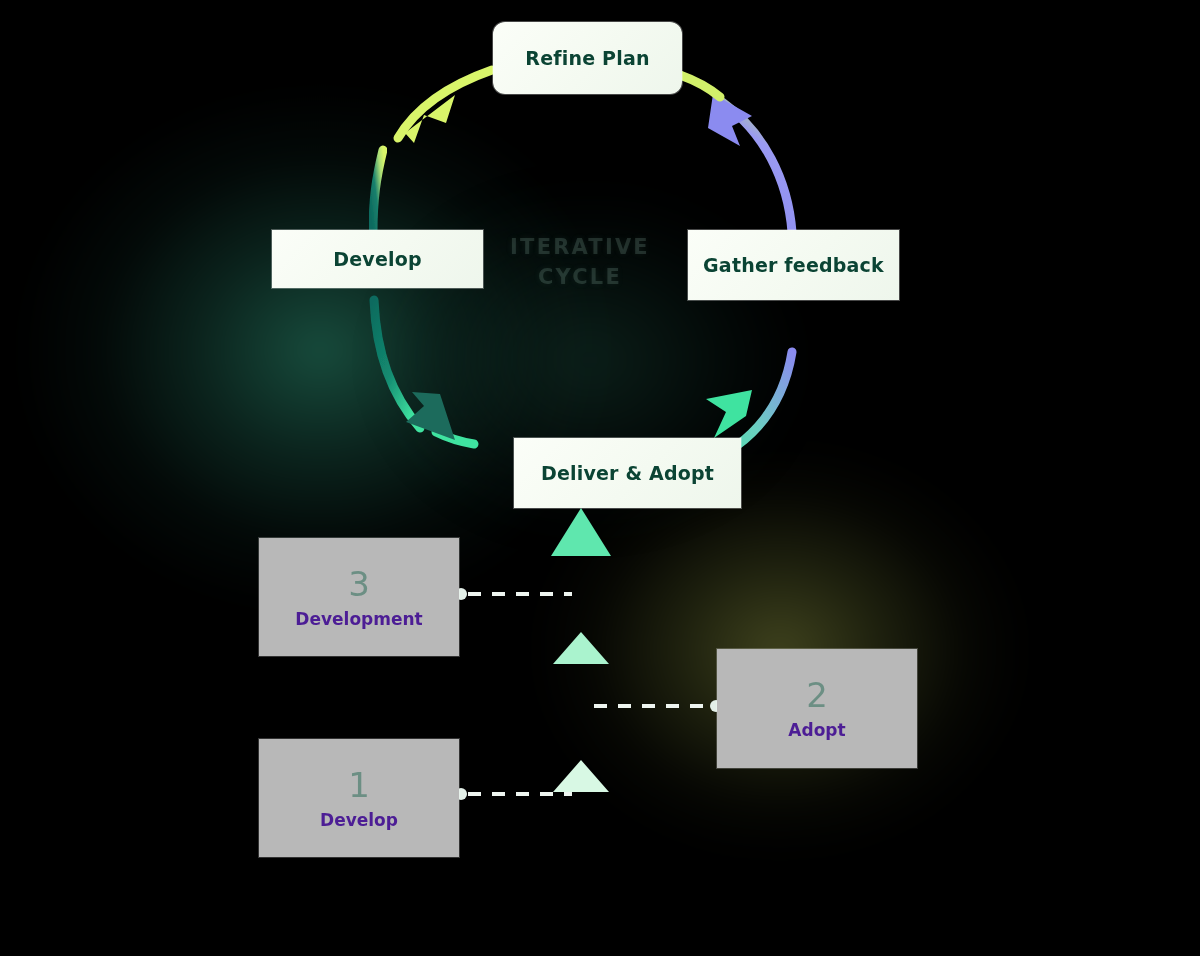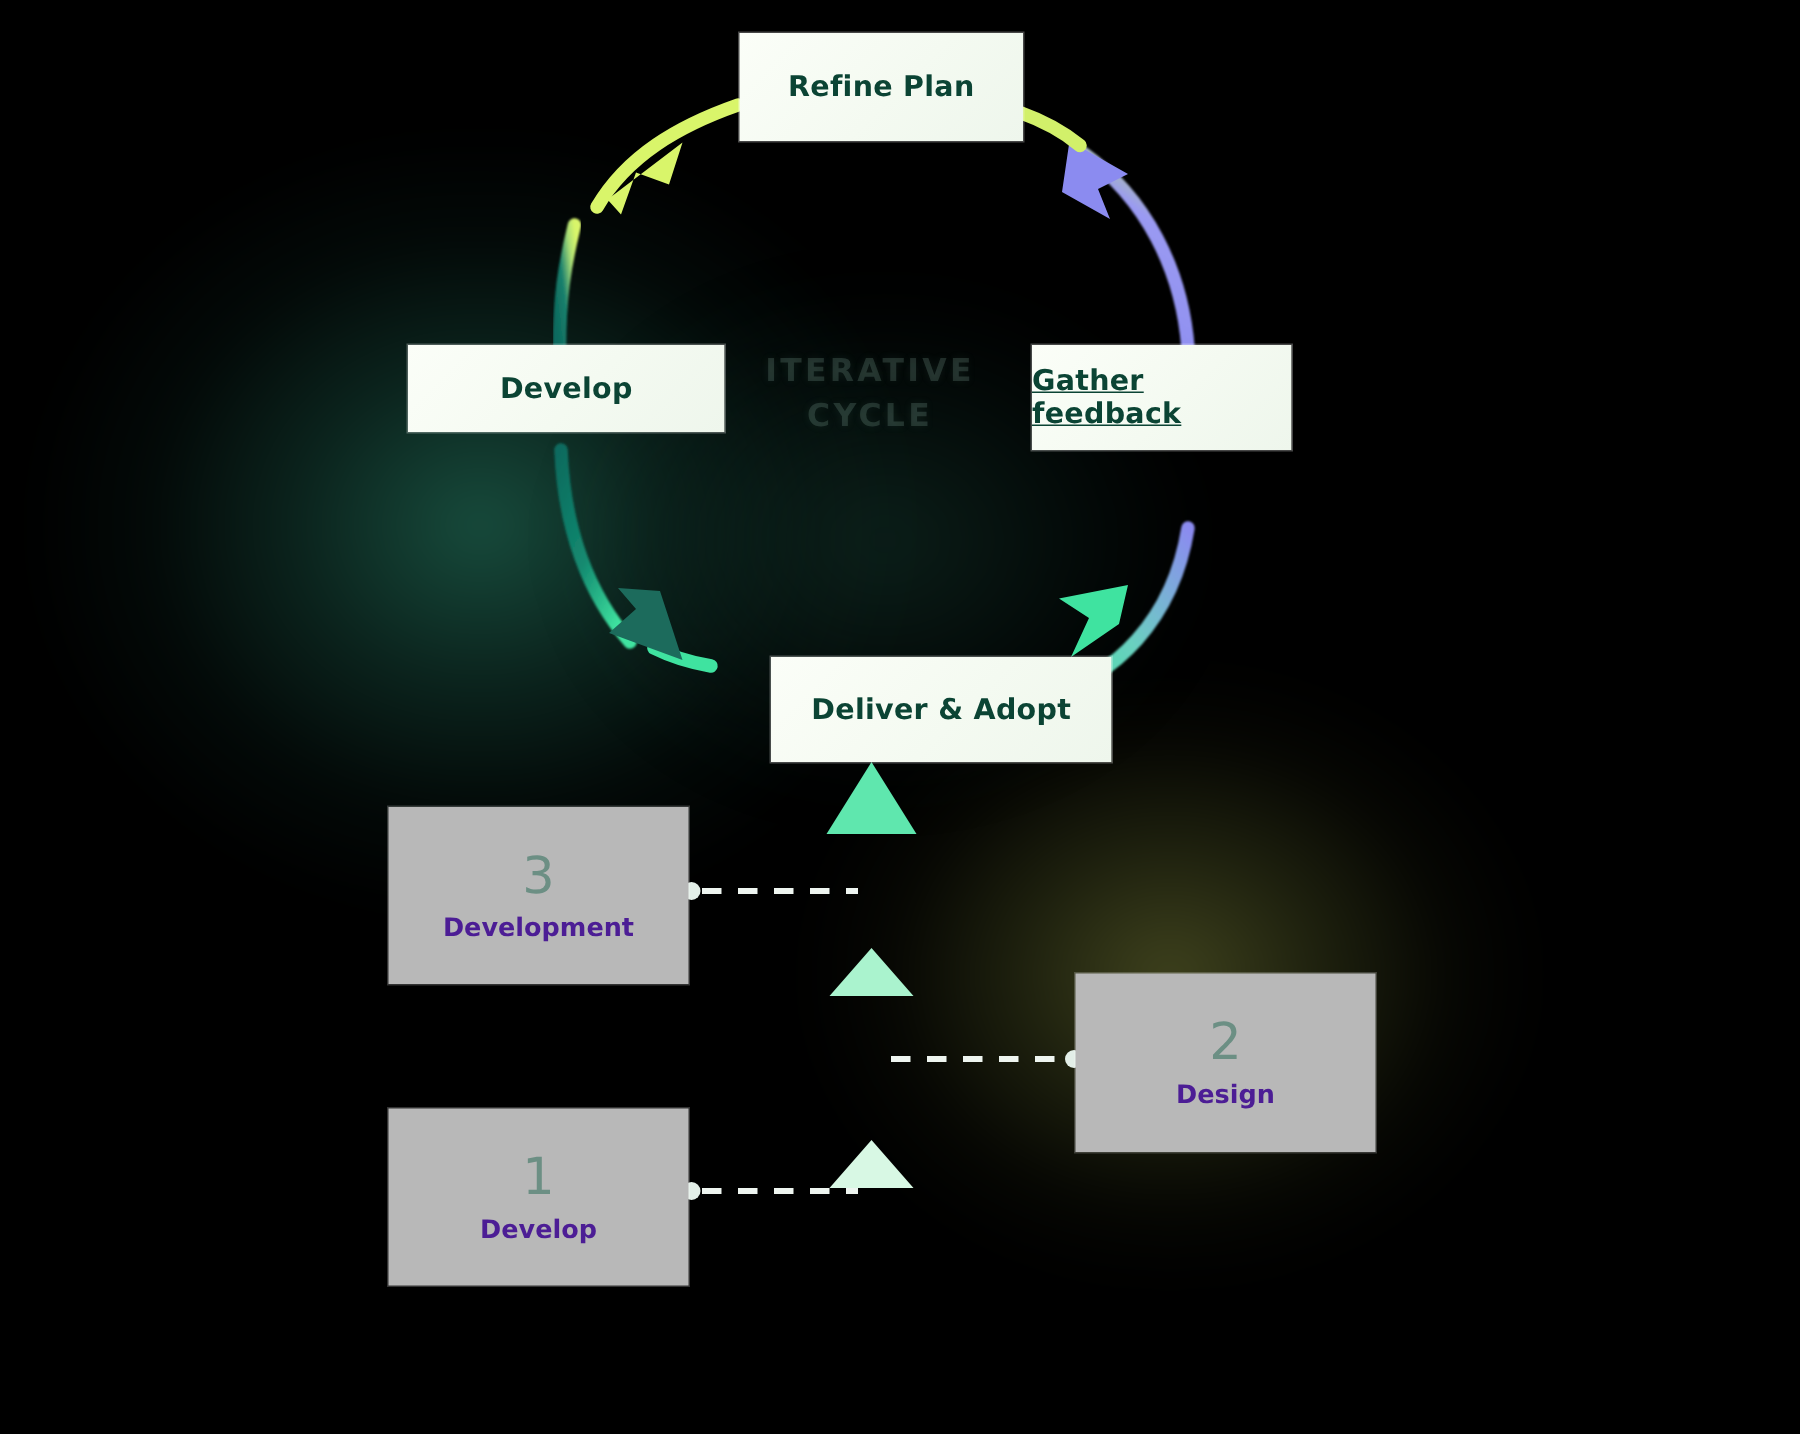--- a/index.html
+++ b/index.html
@@ -44,22 +44,22 @@
 
   
   .node{
     position:absolute;
     background:linear-gradient(135deg,#fbfef8 0%,#f4faf1 55%,#eef6ec 100%);
     color:#0b4434;
     display:flex;align-items:center;justify-content:center;
     font-weight:700;letter-spacing:.2px;
     box-shadow:0 0 0 1px rgba(255,255,255,.28);
   }
-  #node-refine   {left:493px;top:22px;  width:189px;height:72px; font-size:19px;}
-  #node-gather   {left:688px;top:230px; width:173px;height:70px; font-size:19px;text-decoration:underline;}
+  #node-refine   {left:493px;top:22px;  width:189px;height:72px; font-size:19px;border-radius:12px;}
+  #node-gather   {left:688px;top:230px; width:211px;height:70px; font-size:19px;}
   #node-develop  {left:272px;top:230px; width:211px;height:58px; font-size:19px;}
   #node-deliver  {left:474px;top:438px; width:227px;height:70px; font-size:19px;margin-left:40px;}
 
   
   #cycle-caption{
     position:absolute;left:460px;top:232px;width:240px;
     text-align:center;line-height:1.45;
     font-size:21px;letter-spacing:2.2px;font-weight:700;
     color:rgba(150,190,175,0.20);
     text-shadow:0 0 6px rgba(120,180,160,0.10);
@@ -193,20 +193,20 @@
   <div class="node" id="node-develop">
     <span>Develop</span>
   </div>
 
   <div class="legend" id="legend-3">
     <div class="num">3</div>
     <div class="lbl">Development</div>
   </div>
   <div class="legend" id="legend-2">
     <div class="num">2</div>
-    <div class="lbl">Design</div>
+    <div class="lbl">Adopt</div>
   </div>
   <div class="legend" id="legend-1">
     <div class="num">1</div>
     <div class="lbl">Develop</div>
   </div>
 
 </div>
 
 </body></html>

